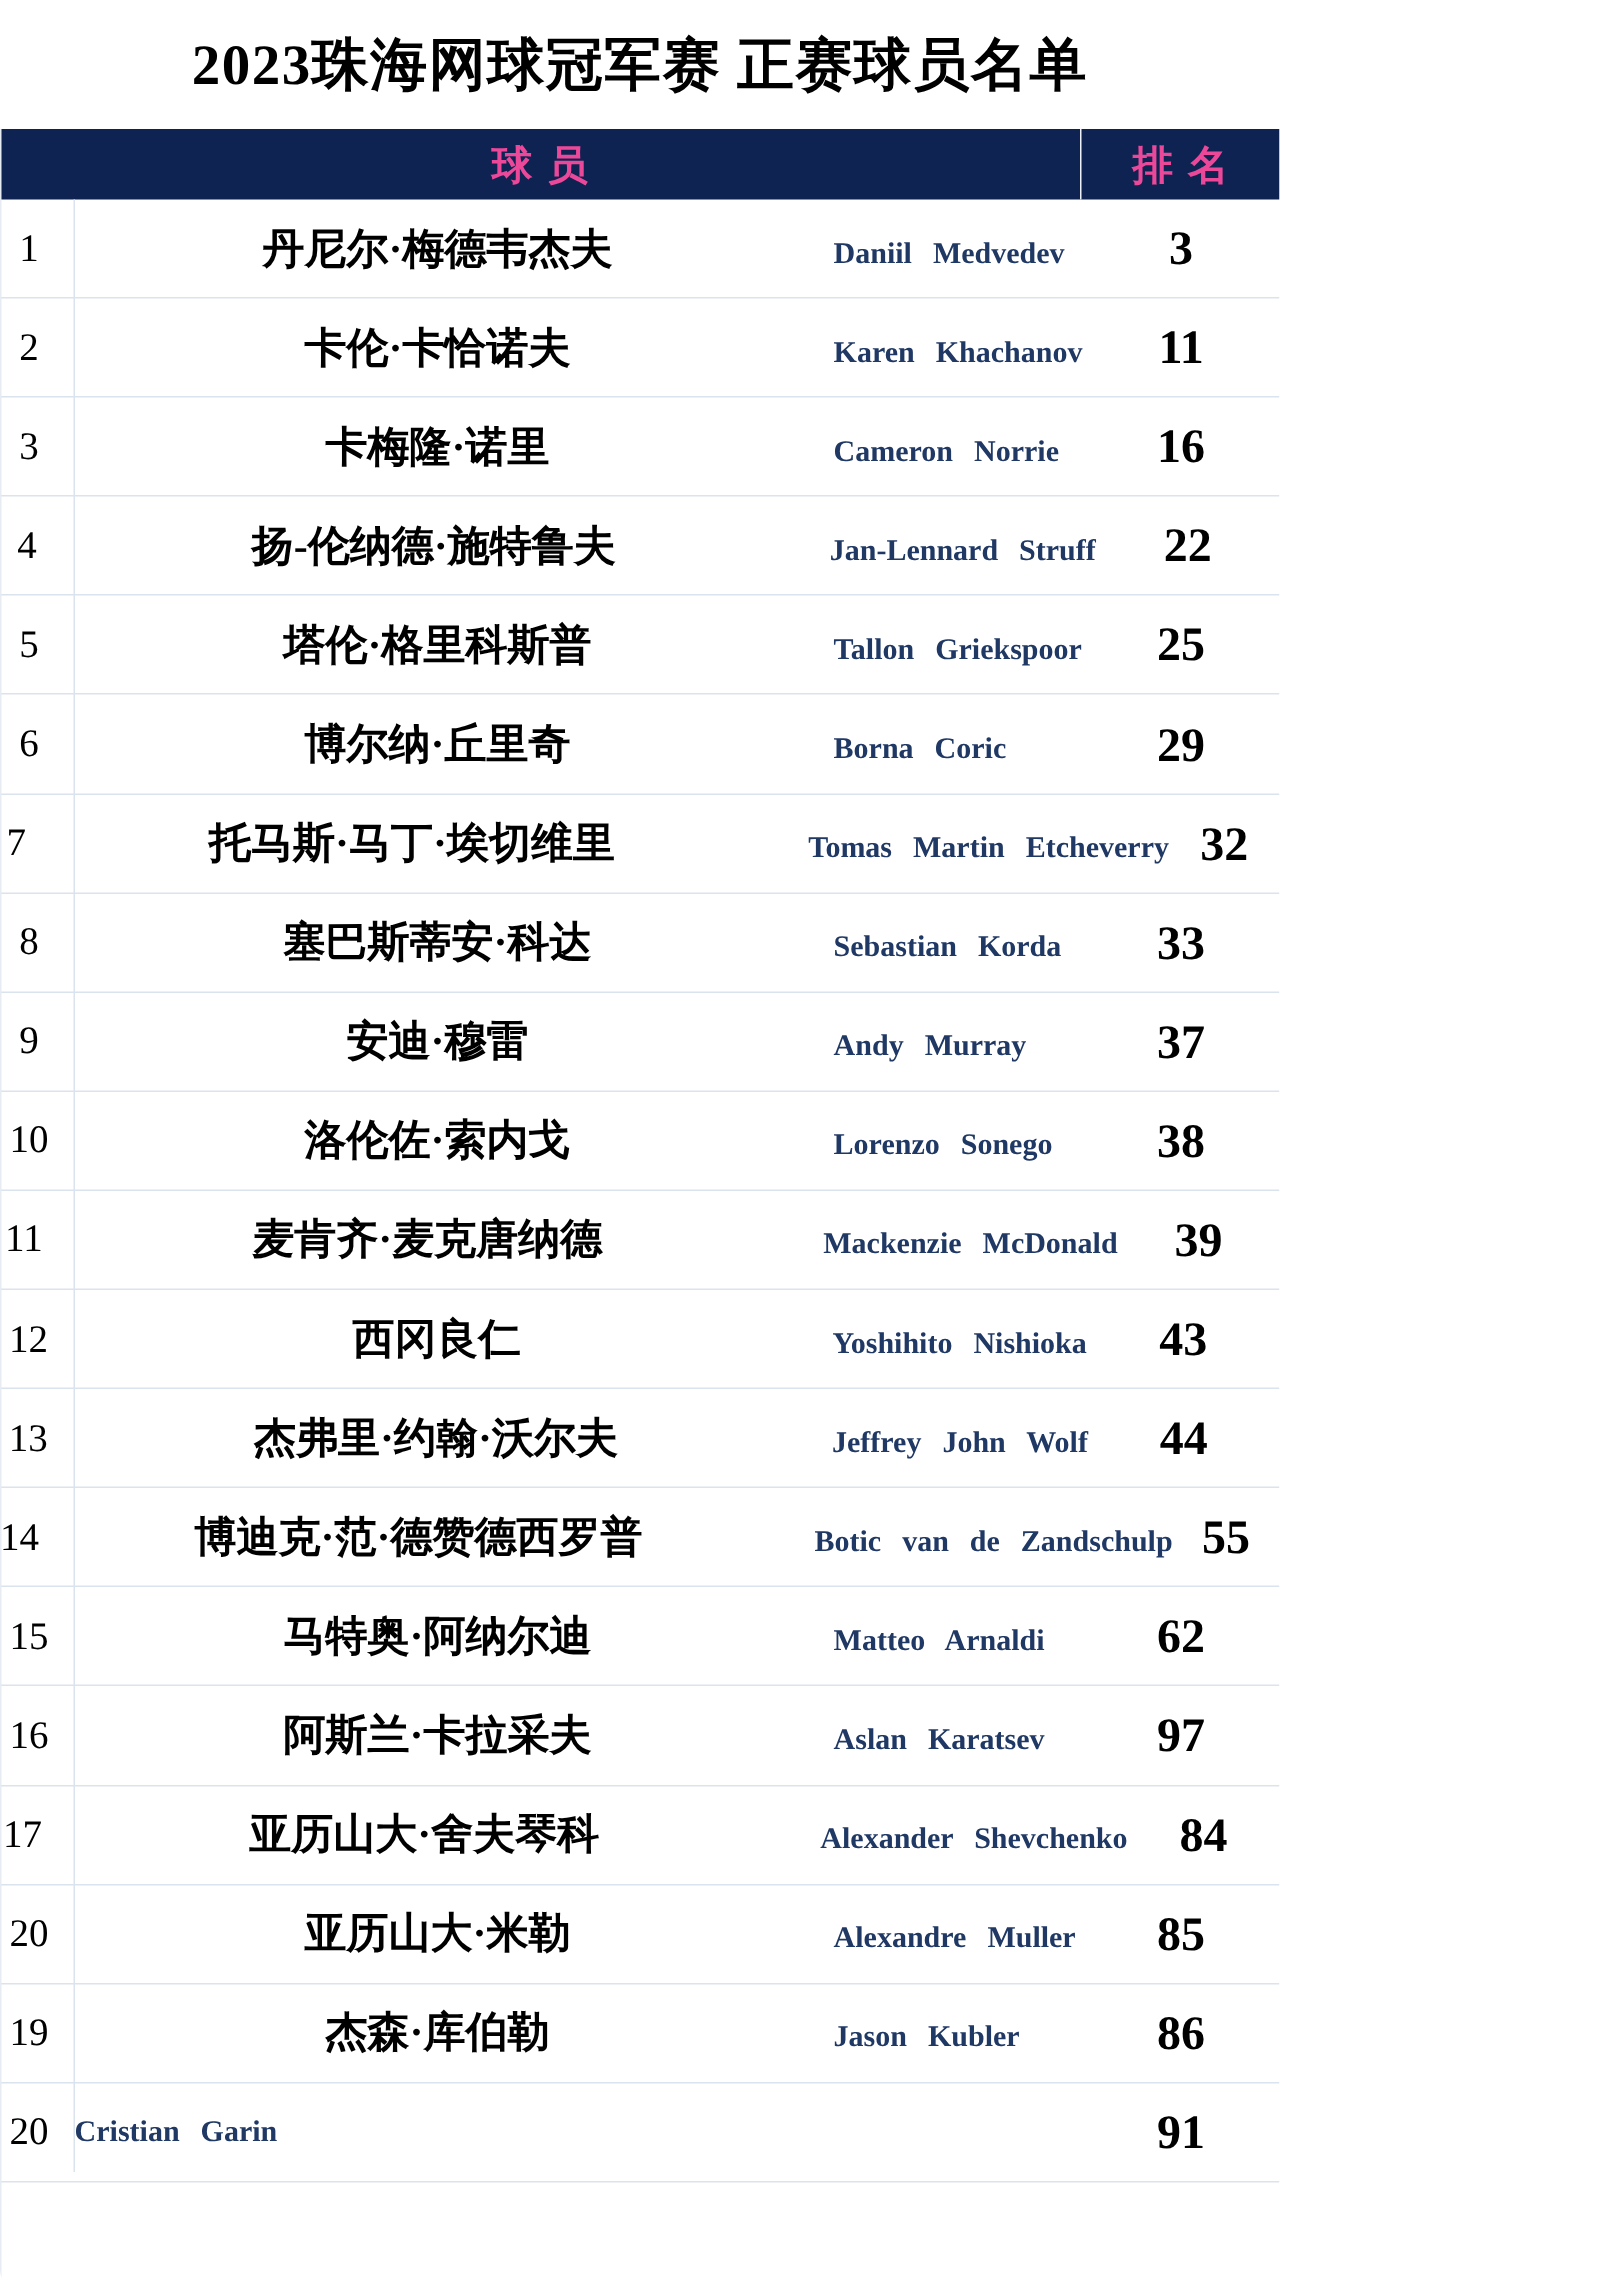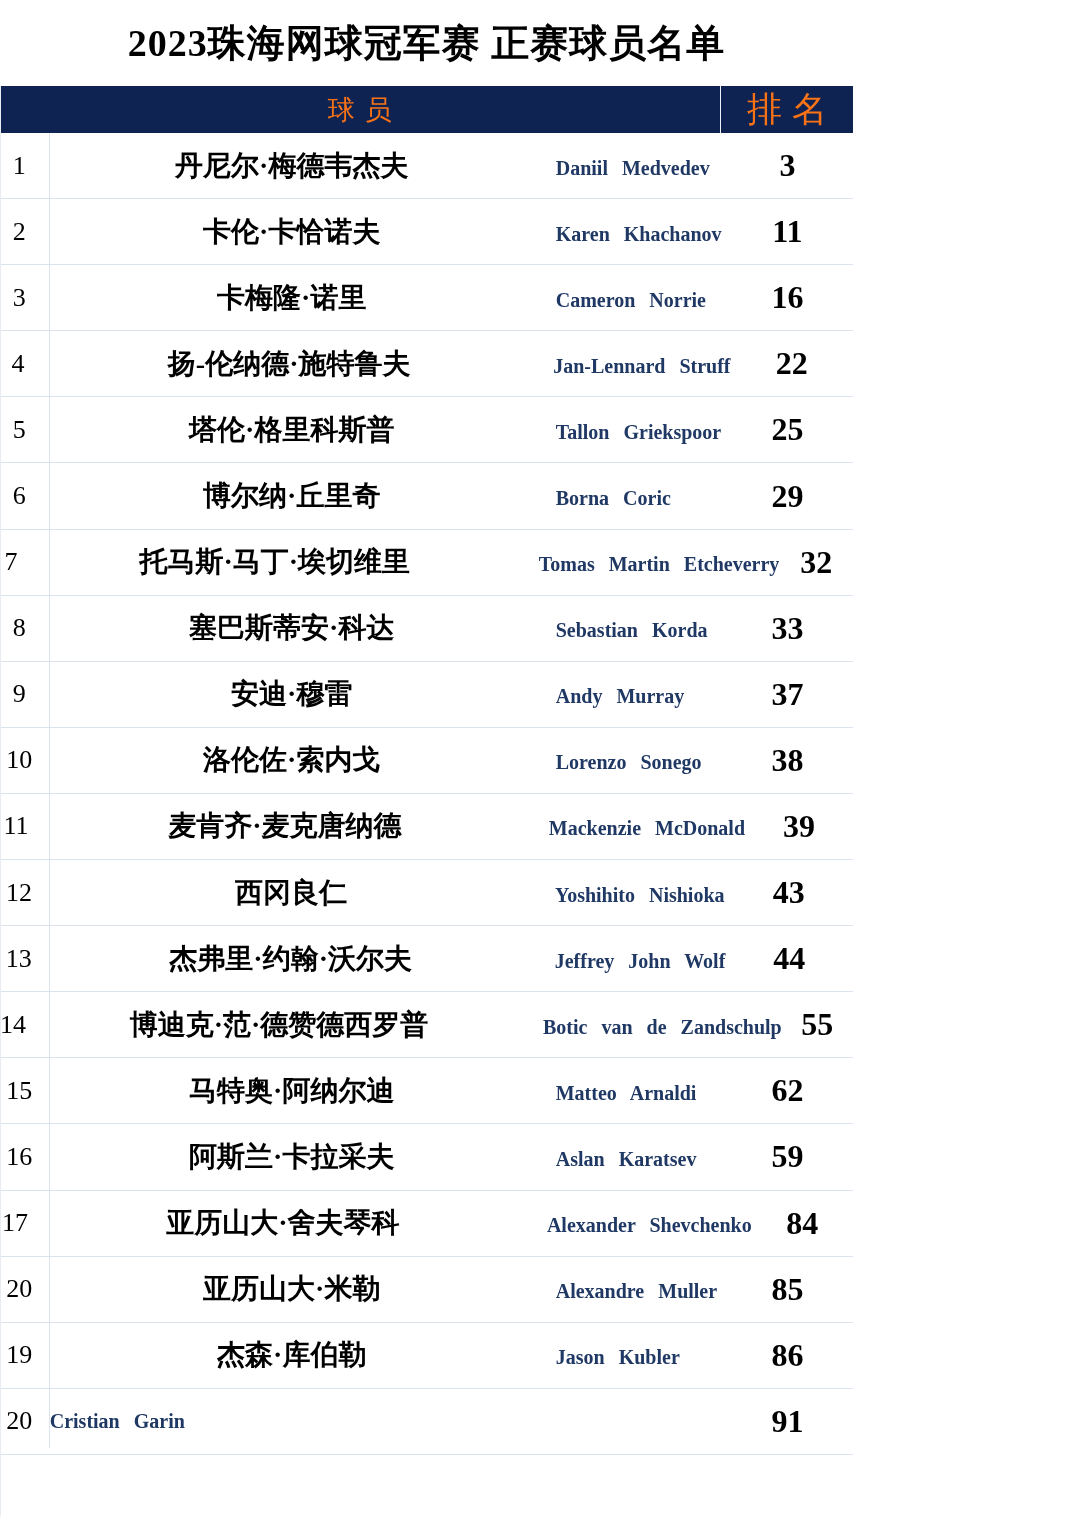--- a/index.html
+++ b/index.html
@@ -22,30 +22,30 @@
     background:#e7ebf2;
   }
   .title{
     height:86px;
     display:flex;align-items:center;justify-content:center;
     font-size:38px;font-weight:700;color:var(--ink);
     letter-spacing:1px;white-space:nowrap;
   }
   .header-row{
     height:47px;background:var(--navy);
-    display:flex;color:#f97316;font-weight:400;
+    display:flex;color:#ec4899;font-weight:700;
   }
   .h-player{
     width:912px;display:flex;align-items:center;justify-content:center;
     font-size:27px;letter-spacing:10px;padding-left:10px;box-sizing:border-box;
   }
   .h-divider{width:2px;background:#eef2f8;}
   .h-rank{
     width:165px;display:flex;align-items:center;justify-content:center;
-    font-size:35px;letter-spacing:10px;padding-left:10px;box-sizing:border-box;
+    font-size:27px;letter-spacing:10px;padding-left:10px;box-sizing:border-box;
   }
   .rows{position:relative;}
   .rows::before{ 
     content:'';position:absolute;left:49px;top:0;bottom:7px;width:1px;background:var(--grid);
   }
   .rows::after{ 
     content:'';position:absolute;left:913px;top:0;bottom:7px;width:1px;background:var(--grid);
   }
   .row{
     height:66.1px;box-sizing:border-box;
@@ -221,21 +221,21 @@
     </div>
     <div class="c-rank">62</div>
   </div>
 
   <div class="row">
     <div class="c-no">16</div>
     <div class="c-name">
       <span class="cn">阿斯兰·卡拉采夫</span>
       <span class="en">Aslan Karatsev</span>
     </div>
-    <div class="c-rank">59</div>
+    <div class="c-rank">97</div>
   </div>
 
   <div class="row">
     <div class="c-no">17</div>
     <div class="c-name">
       <span class="cn">亚历山大·舍夫琴科</span>
       <span class="en">Alexander Shevchenko</span>
     </div>
     <div class="c-rank">84</div>
   </div>

